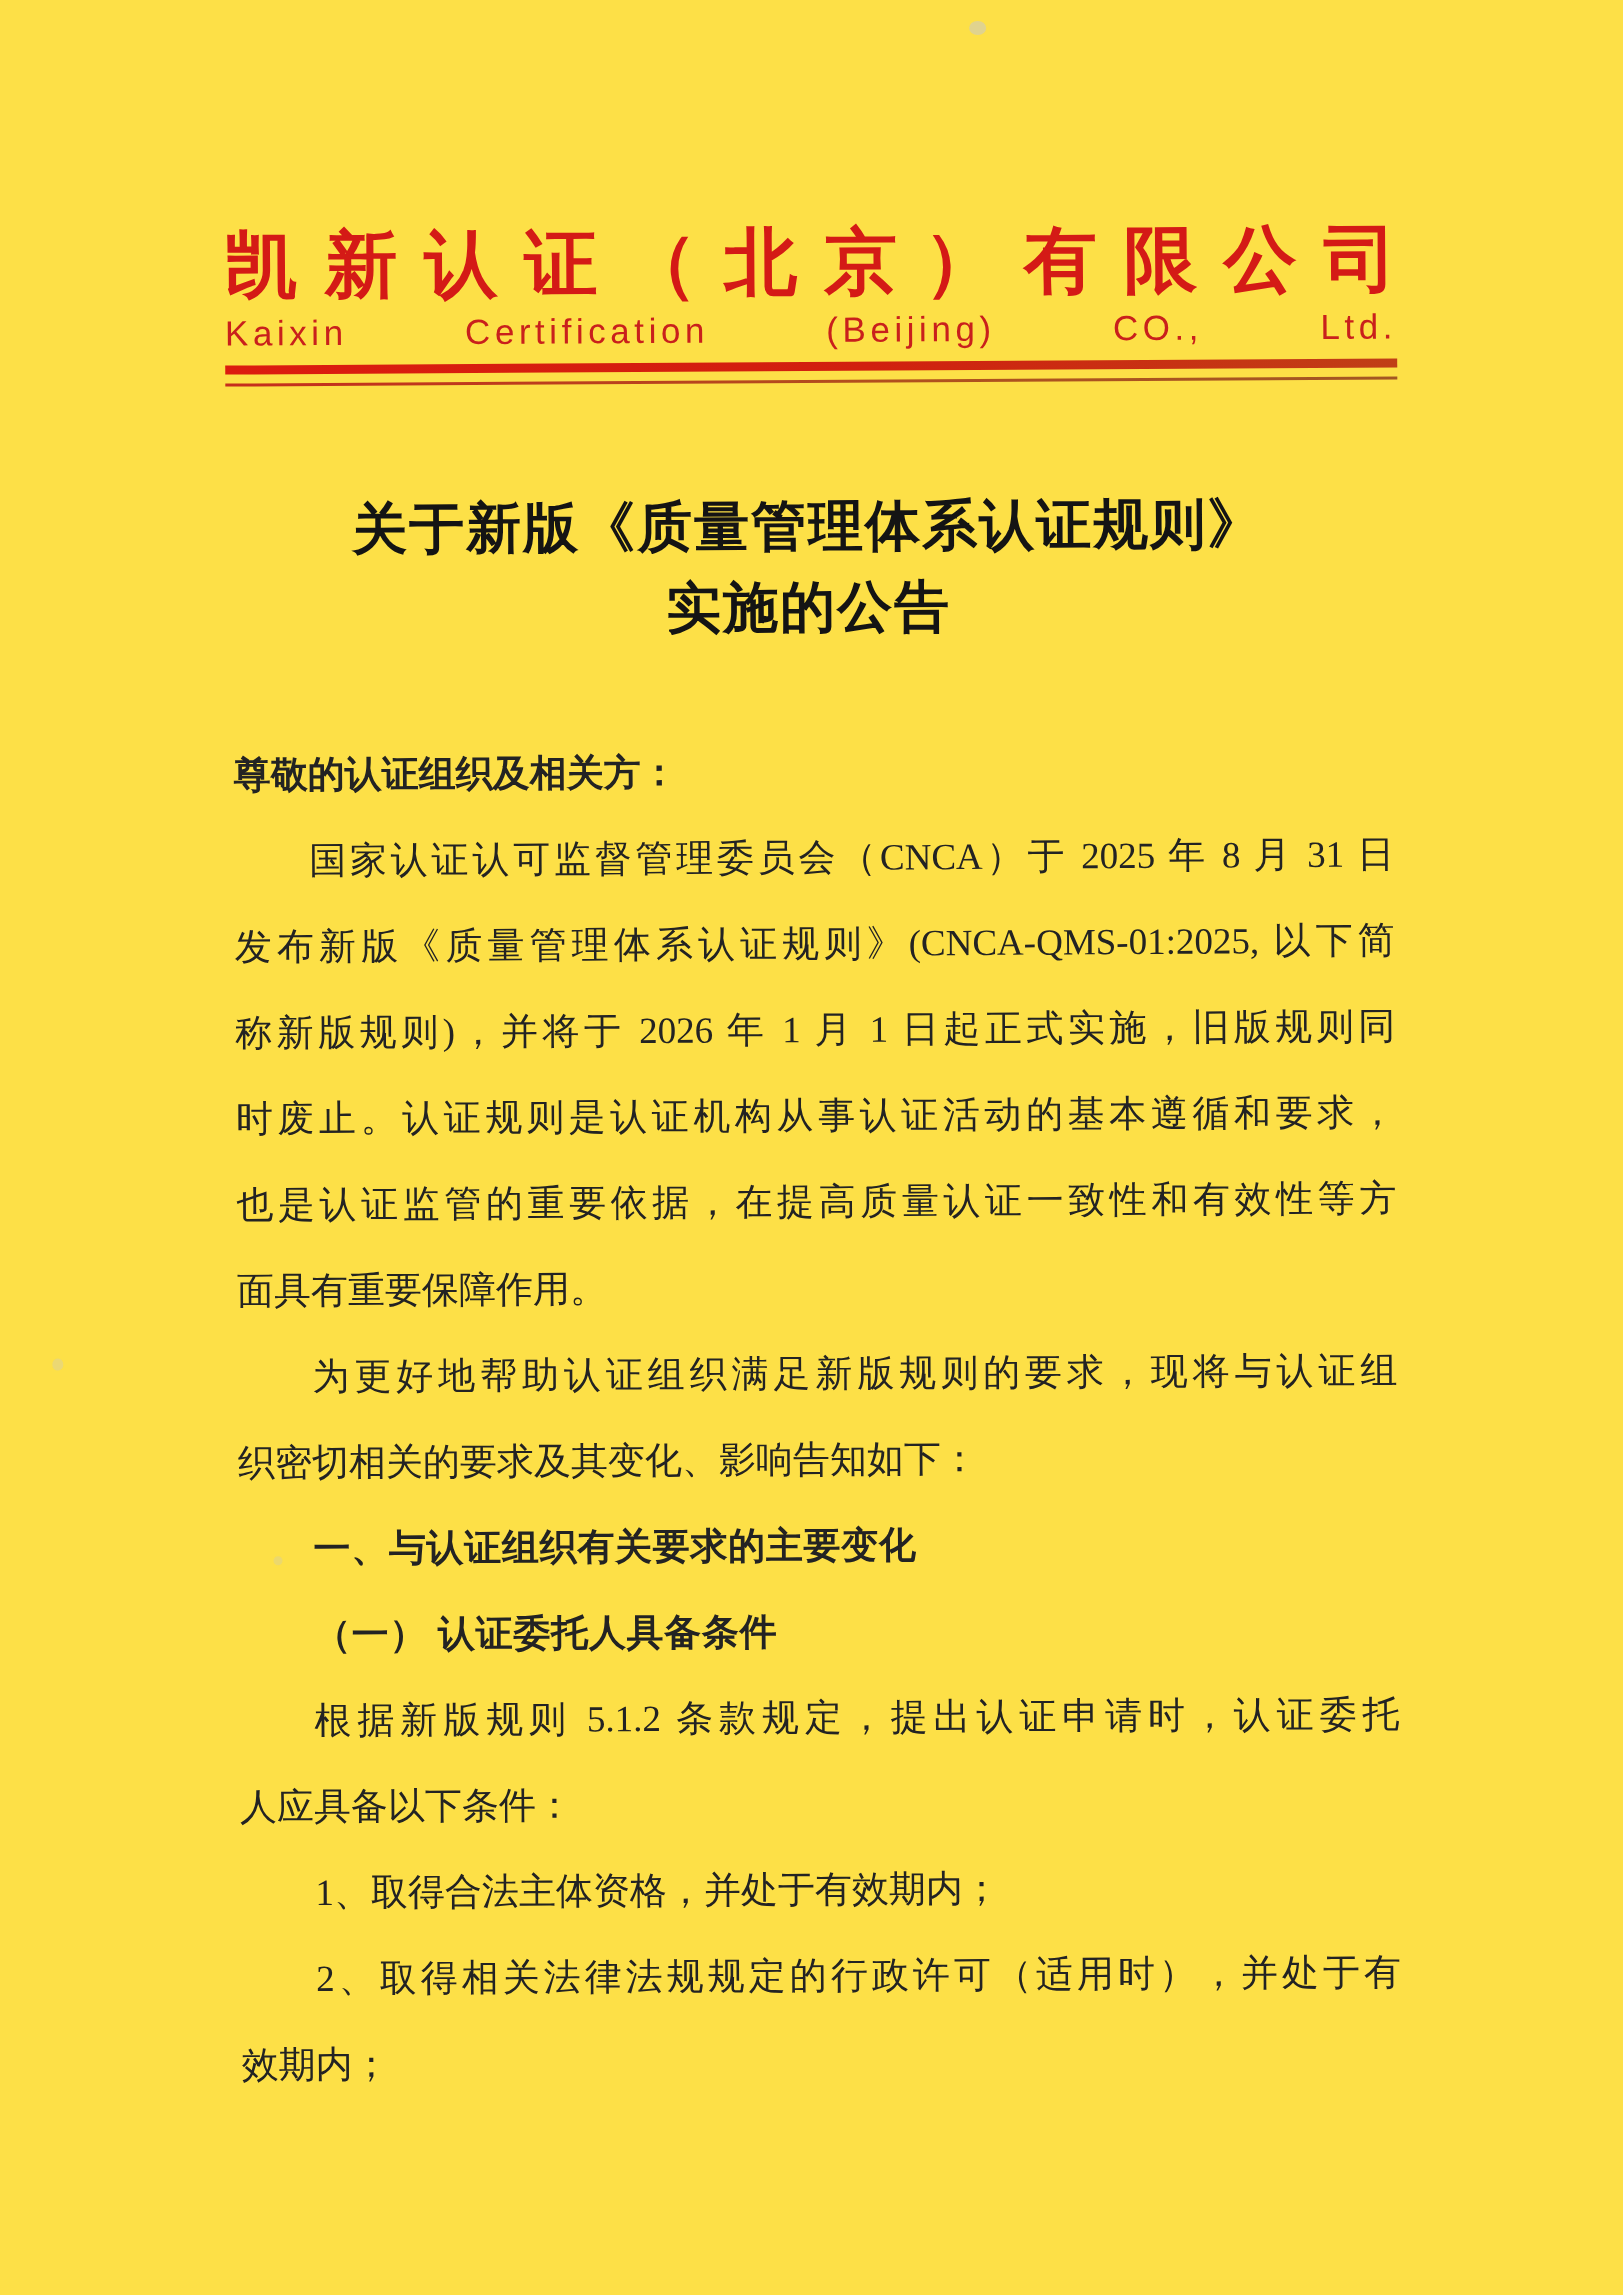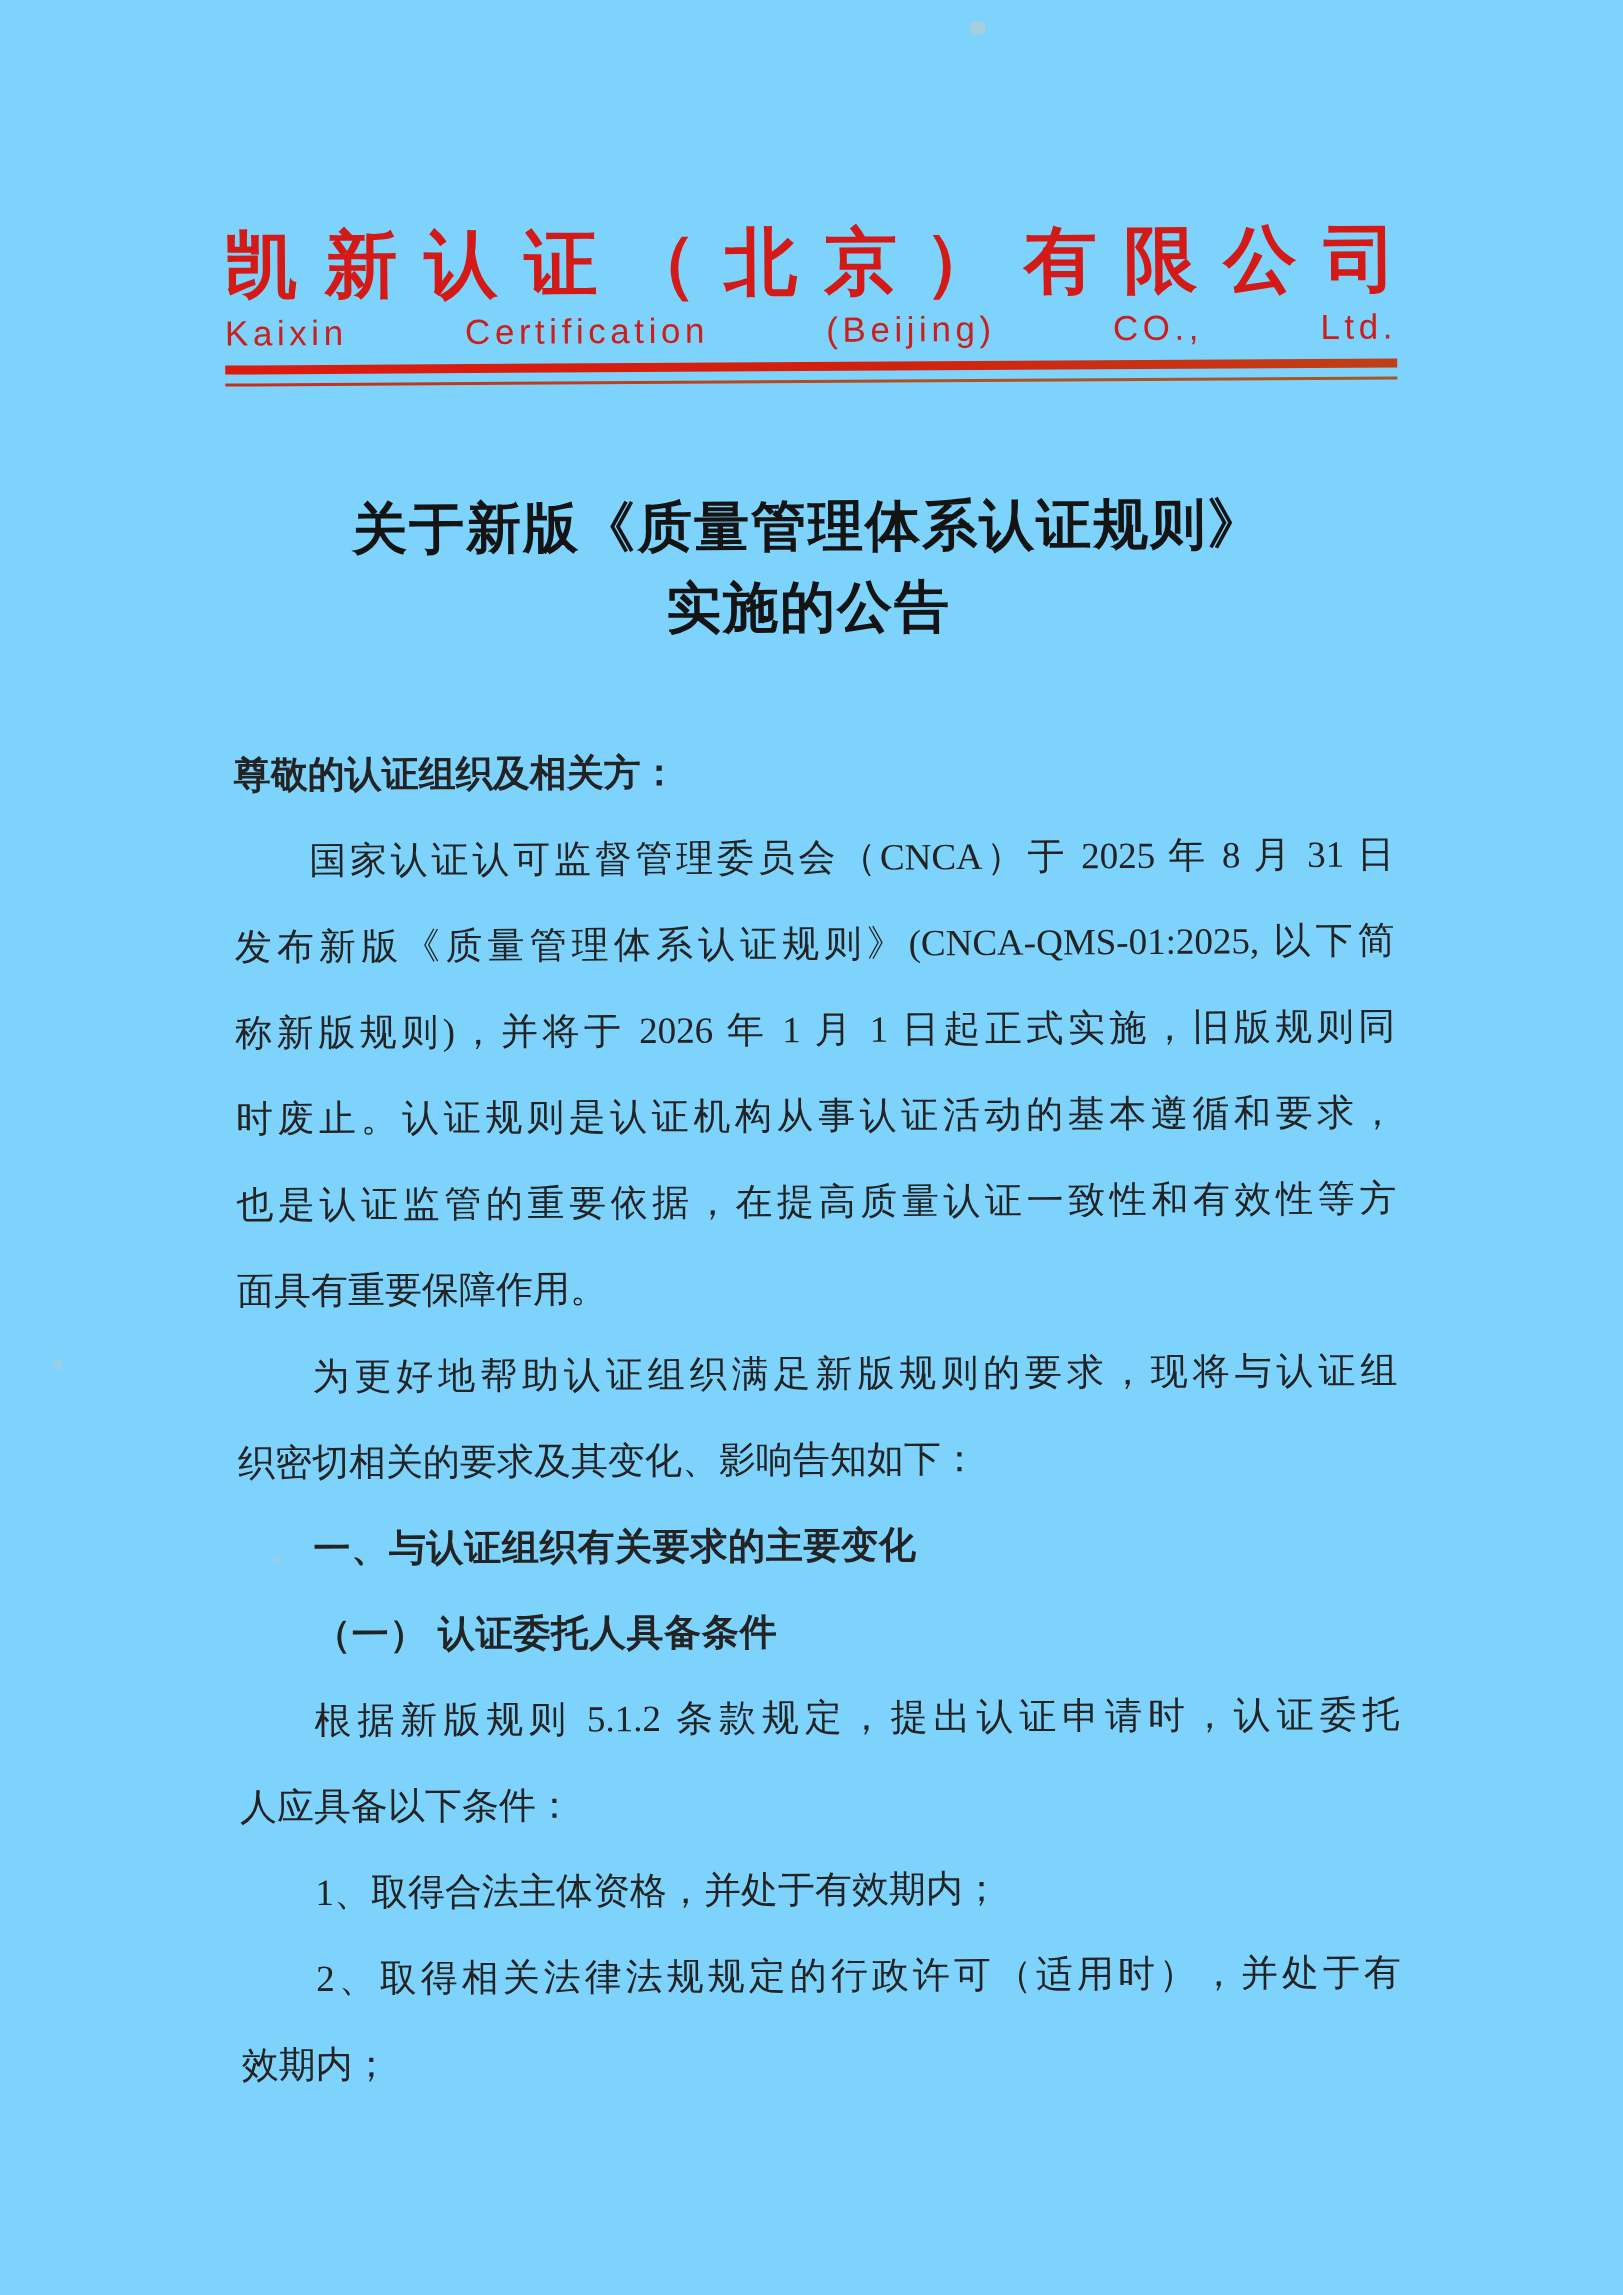--- a/index.html
+++ b/index.html
@@ -4,21 +4,21 @@
 <style>
   html, body {
     margin: 0;
     padding: 0;
     background: #ffffff;
   }
   .page {
     position: relative;
     width: 1624px;
     height: 2295px;
-    background: #7dd3fc;
+    background: #fde047;
     overflow: hidden;
     font-family: "Liberation Serif", "DejaVu Serif", serif;
     color: #1e1e1e;
   }
   
   .sheet {
     position: absolute;
     inset: 0;
     transform: rotate(-0.35deg);
     transform-origin: 50% 50%;

